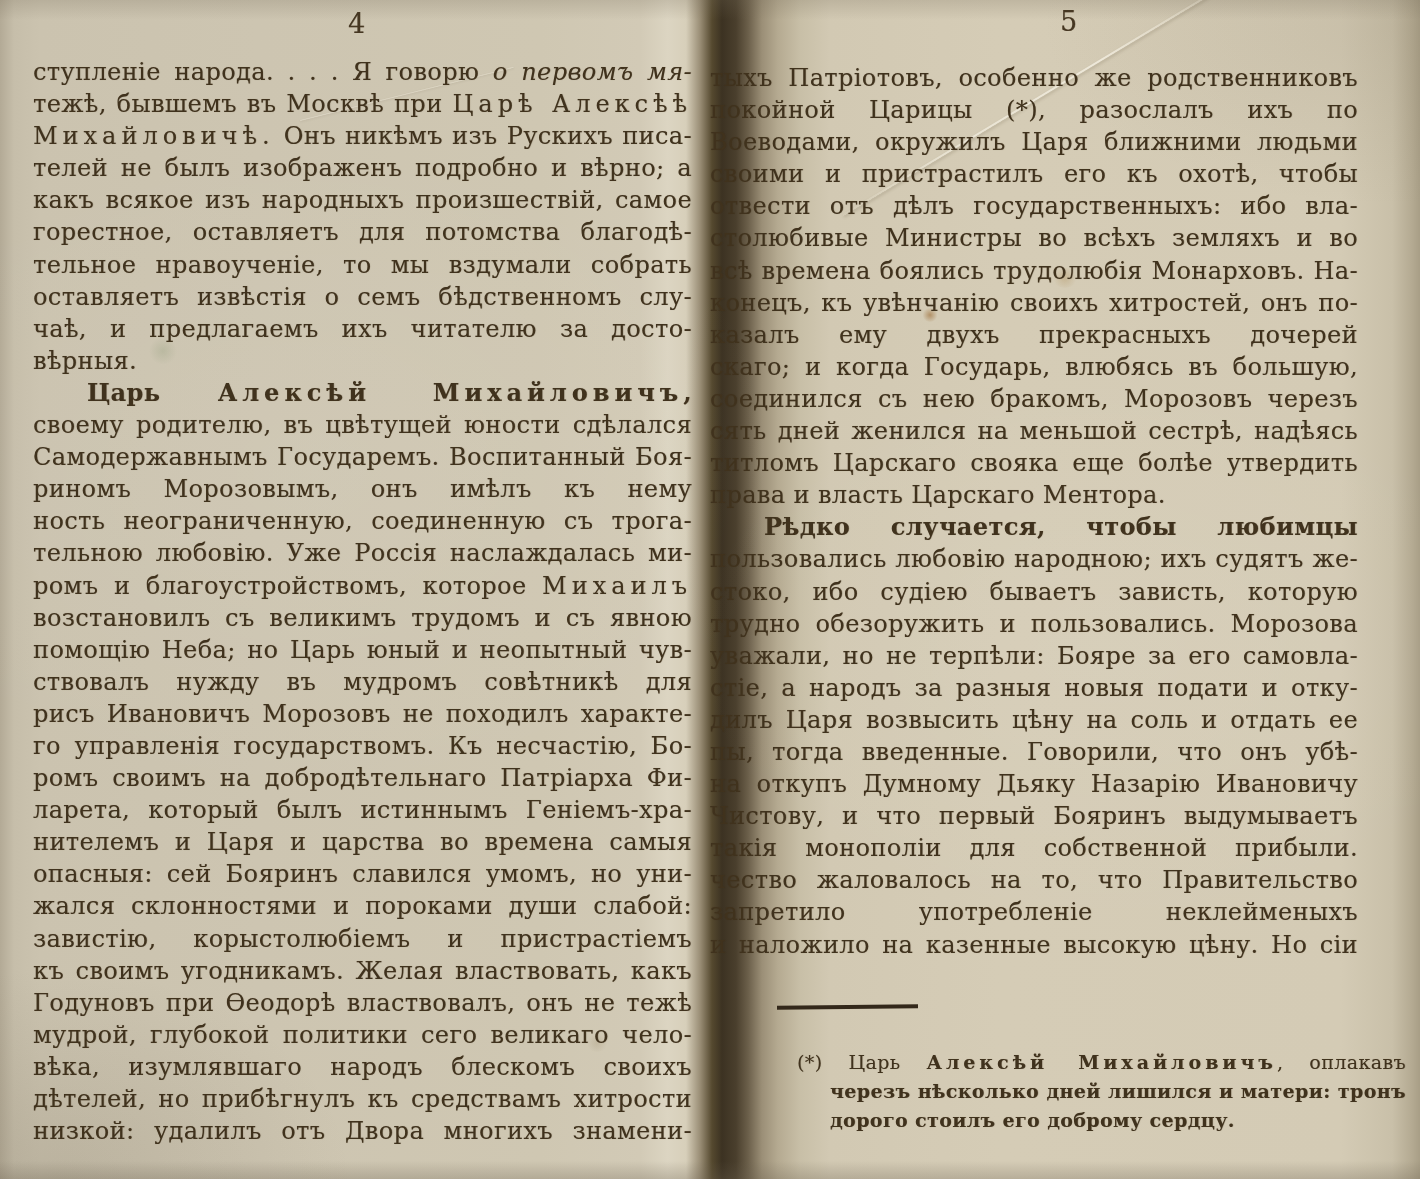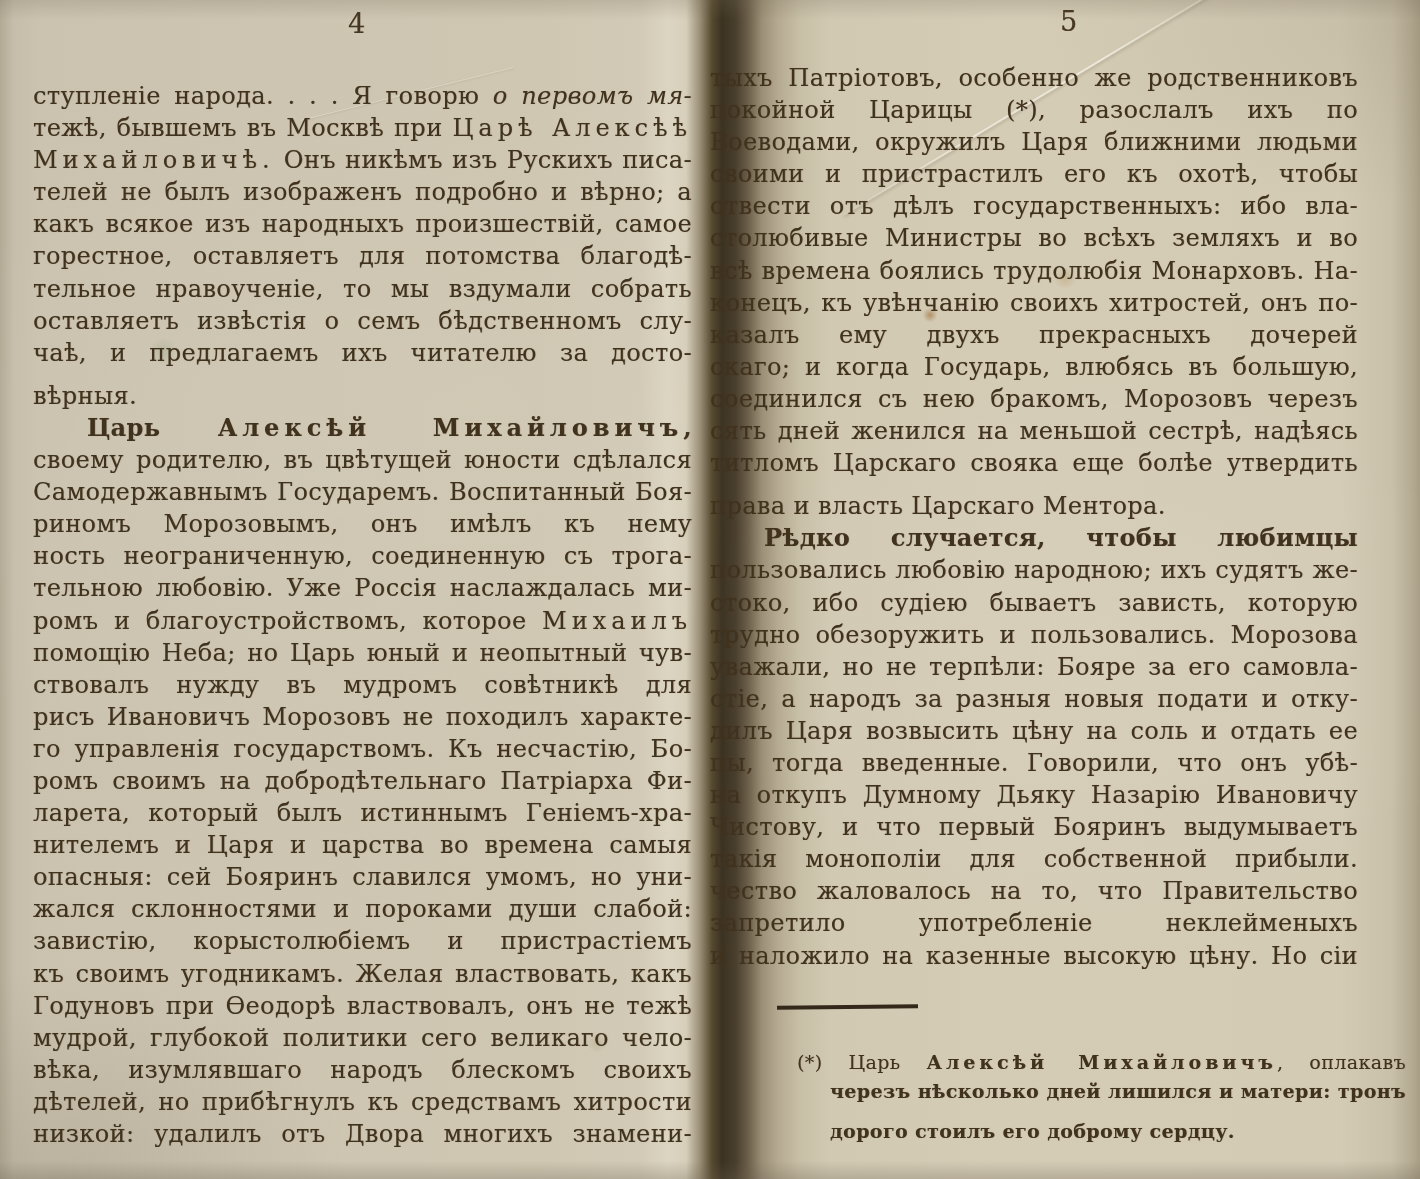--- a/index.html
+++ b/index.html
@@ -47,25 +47,25 @@
   .stain.s4{left:586px;top:1034px;width:22px;height:18px;
     background:radial-gradient(circle, rgba(130,110,70,.18), rgba(130,110,70,0) 70%);}
 
   .pagenum{position:absolute;color:#463722;font-size:27px;
     text-shadow:.4px 0 .6px rgba(70,55,34,.4);}
   #pn-left{left:348px;top:8px;}
   #pn-right{left:1060px;top:6px;}
 
   .page-text{position:absolute;color:#40321d;font-size:24px;
     letter-spacing:.4px;text-shadow:.4px 0 .7px rgba(64,50,29,.38);}
-  #left-text{left:33px;top:80px;width:659px;}
+  #left-text{left:33px;top:56px;width:659px;}
   #right-text{left:710px;top:62px;width:648px;}
   .line{height:32.1px;line-height:32.1px;overflow:hidden;
     text-align:justify;text-align-last:justify;}
-  .line.end{text-align-last:left;margin-top:11px;}
+  .line.end{text-align-last:left;}
   .line.indent{padding-left:54px;font-weight:bold;}
   .seg-it{font-style:italic;}
   .seg-sp{letter-spacing:5px;}
 
   .rule{position:absolute;left:777px;top:1005px;width:141px;height:4px;
     background:#33281a;transform:rotate(-.6deg);}
   #footnote{left:797px;top:1048px;width:609px;font-size:19px;}
   #footnote .line{height:29px;line-height:29px;}
   #footnote .line.indent{padding-left:33px;}
   #footnote .seg-sp{letter-spacing:4px;font-weight:bold;}
@@ -96,20 +96,21 @@
       <div class="line"><span>оставляетъ извѣстія о семъ бѣдственномъ слу-</span></div>
       <div class="line"><span>чаѣ, и предлагаемъ ихъ читателю за досто-</span></div>
       <div class="line end"><span>вѣрныя.</span></div>
       <div class="line indent"><span>Царь </span><span class="seg-sp">Алексѣй Михайловичъ</span><span>, подобно</span></div>
       <div class="line"><span>своему родителю, въ цвѣтущей юности сдѣлался</span></div>
       <div class="line"><span>Самодержавнымъ Государемъ. Воспитанный Боя-</span></div>
       <div class="line"><span>риномъ Морозовымъ, онъ имѣлъ къ нему довѣрен-</span></div>
       <div class="line"><span>ность неограниченную, соединенную съ трога-</span></div>
       <div class="line"><span>тельною любовію. Уже Россія наслаждалась ми-</span></div>
       <div class="line"><span>ромъ и благоустройствомъ, которое </span><span class="seg-sp">Михаилъ</span></div>
+      <div class="line"><span>возстановилъ съ великимъ трудомъ и съ явною</span></div>
       <div class="line"><span>помощію Неба; но Царь юный и неопытный чув-</span></div>
       <div class="line"><span>ствовалъ нужду въ мудромъ совѣтникѣ для мудра-</span></div>
       <div class="line"><span>рисъ Ивановичъ Морозовъ не походилъ характе-</span></div>
       <div class="line"><span>го управленія государствомъ. Къ несчастію, Бо-</span></div>
       <div class="line"><span>ромъ своимъ на добродѣтельнаго Патріарха Фи-</span></div>
       <div class="line"><span>ларета, который былъ истиннымъ Геніемъ-хра-</span></div>
       <div class="line"><span>нителемъ и Царя и царства во времена самыя</span></div>
       <div class="line"><span>опасныя: сей Бояринъ славился умомъ, но уни-</span></div>
       <div class="line"><span>жался склонностями и пороками души слабой:</span></div>
       <div class="line"><span>завистію, корыстолюбіемъ и пристрастіемъ</span></div>

